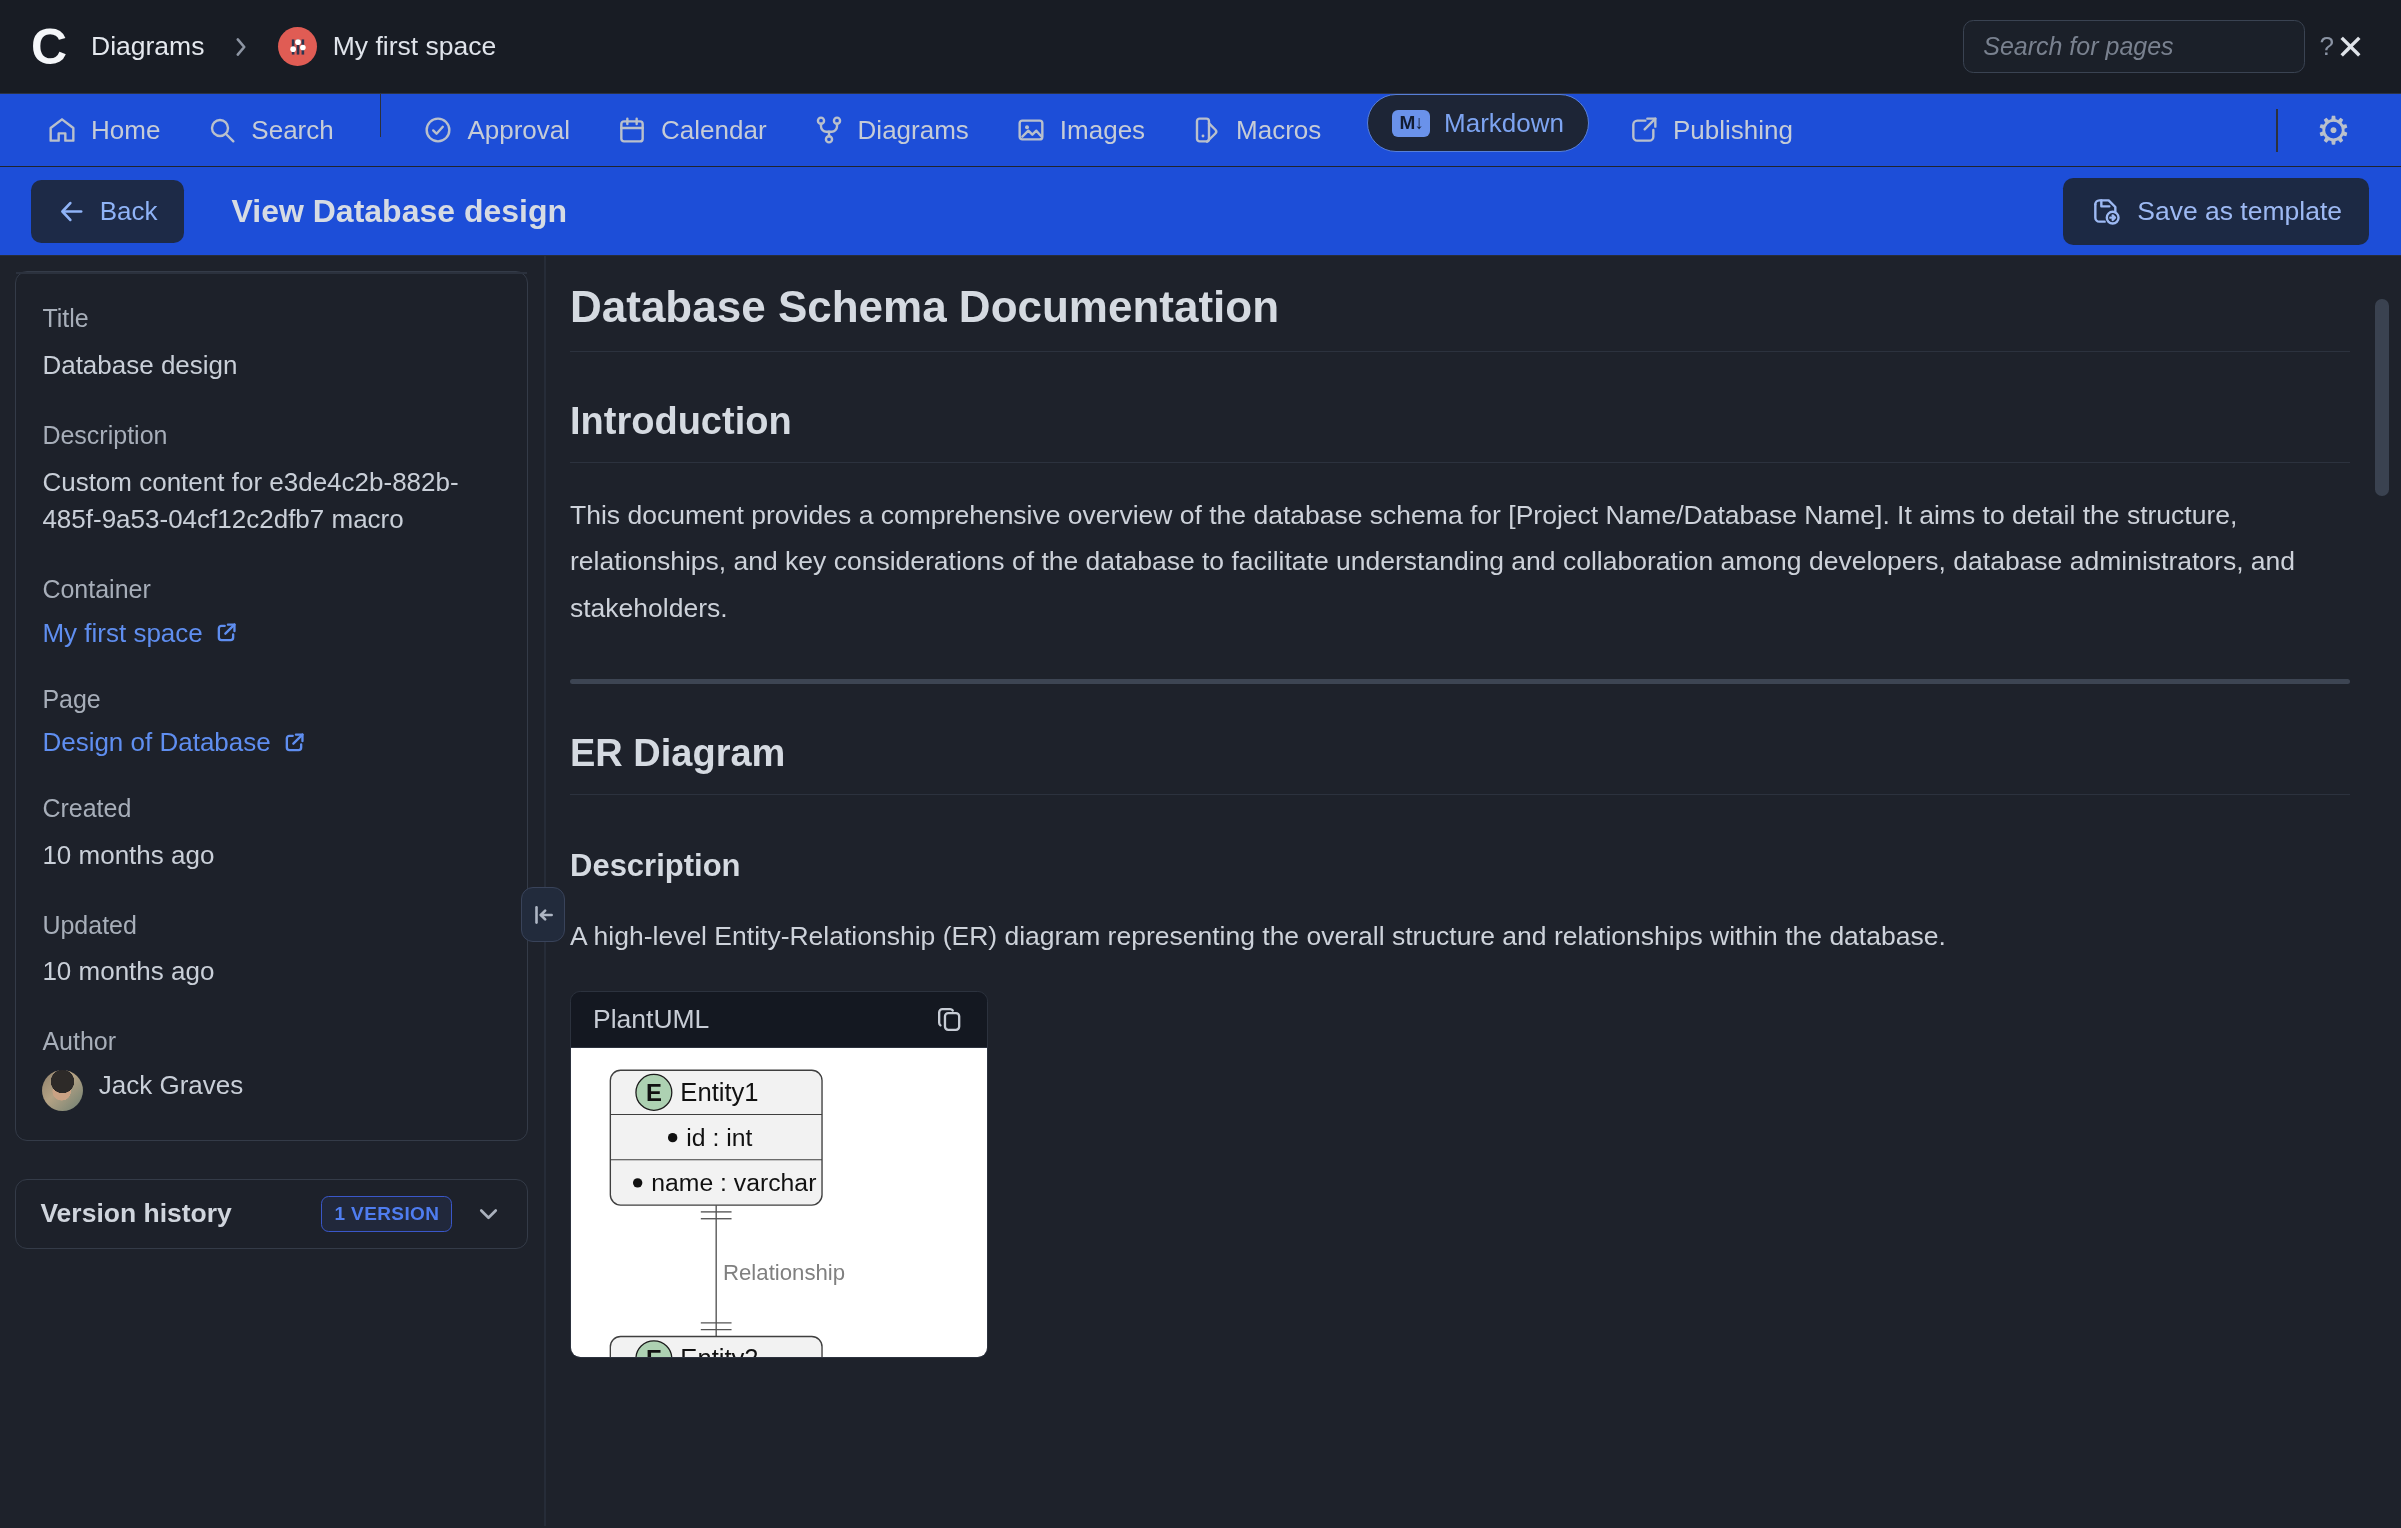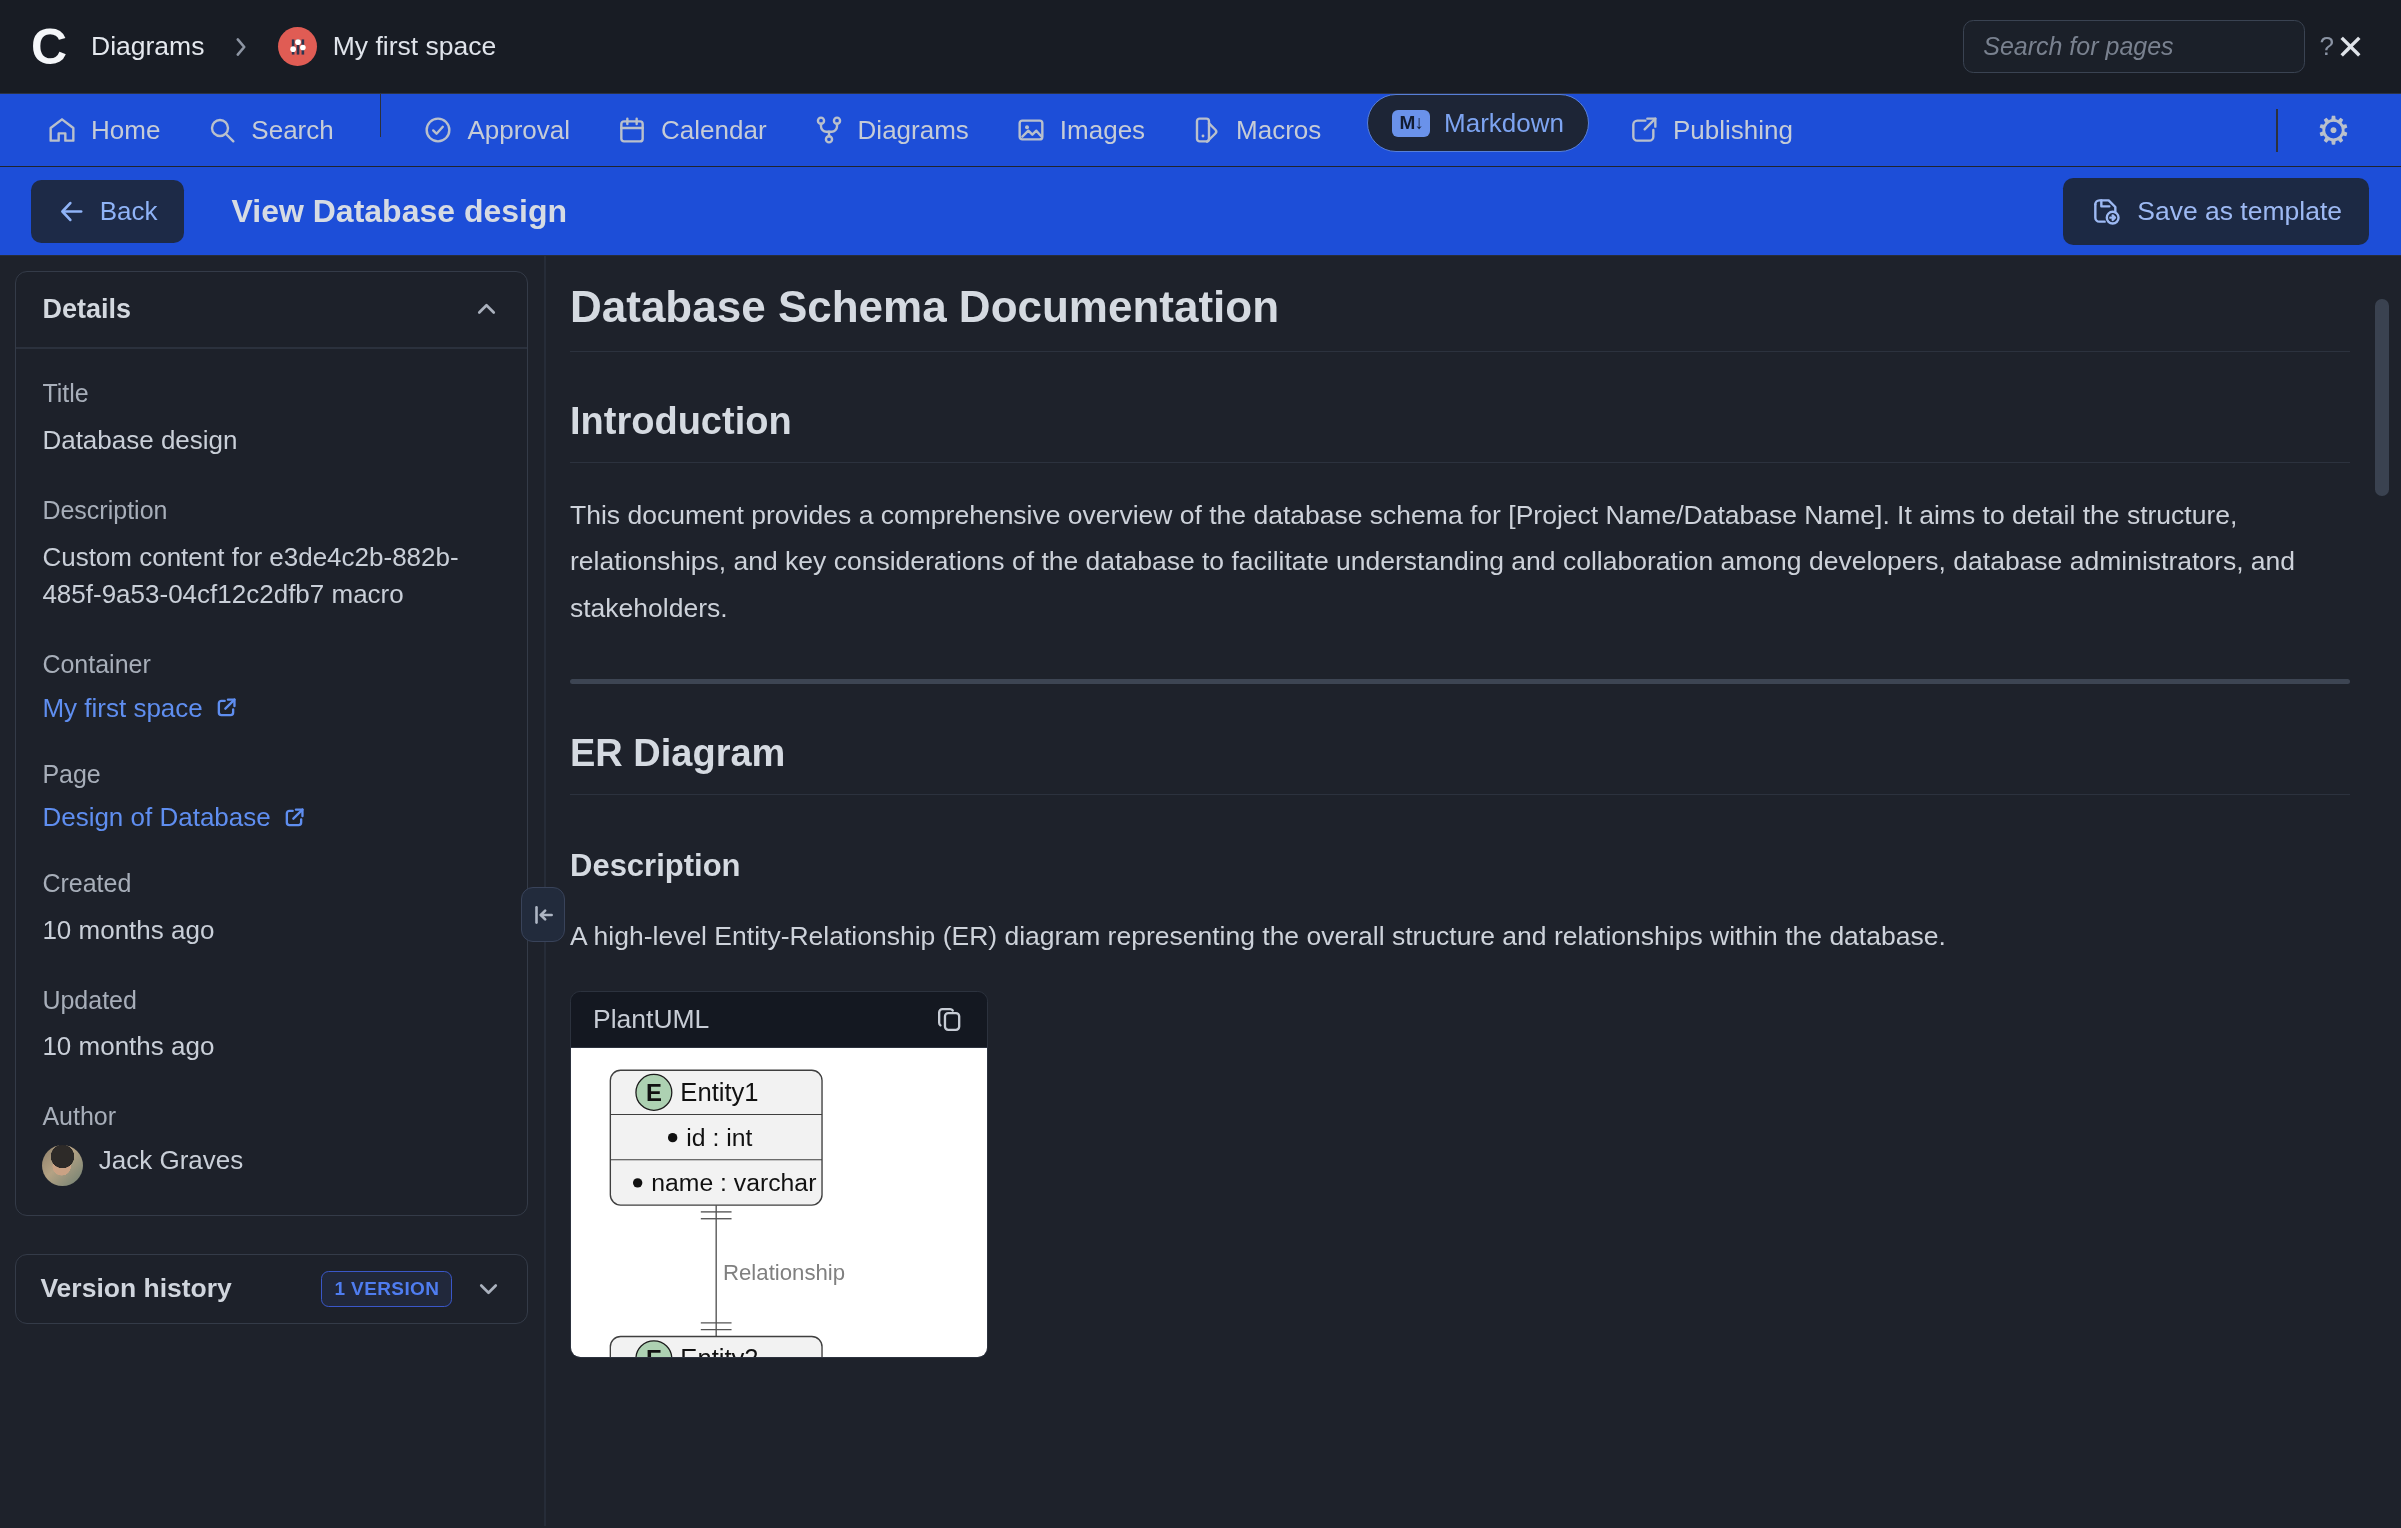--- a/index.html
+++ b/index.html
@@ -271,26 +271,20 @@
           </svg>
       </span>
       <span>Save as template</span>
     </button>
   </div>
 
   <div class="content">
 
     <aside class="sidebar">
       <section class="card">
-        <div class="card-header">
-          <span class="hd">Details</span>
-          <svg width="29" height="29" viewBox="0 0 24 24" fill="none" stroke="#aab1bd" stroke-width="2.2" stroke-linecap="round" stroke-linejoin="round">
-              <polyline points="6,14.5 12,8.5 18,14.5"></polyline>
-            </svg>
-        </div>
         <div class="card-divider"></div>
         <div class="card-body">
 
           <div class="f-label first">Title</div>
           <div class="f-value">Database design</div>
 
           <div class="f-label">Description</div>
           <div class="f-value" style="max-width:444px">Custom content for e3de4c2b-882b-485f-9a53-04cf12c2dfb7 macro</div>
 
           <div class="f-label">Container</div>

